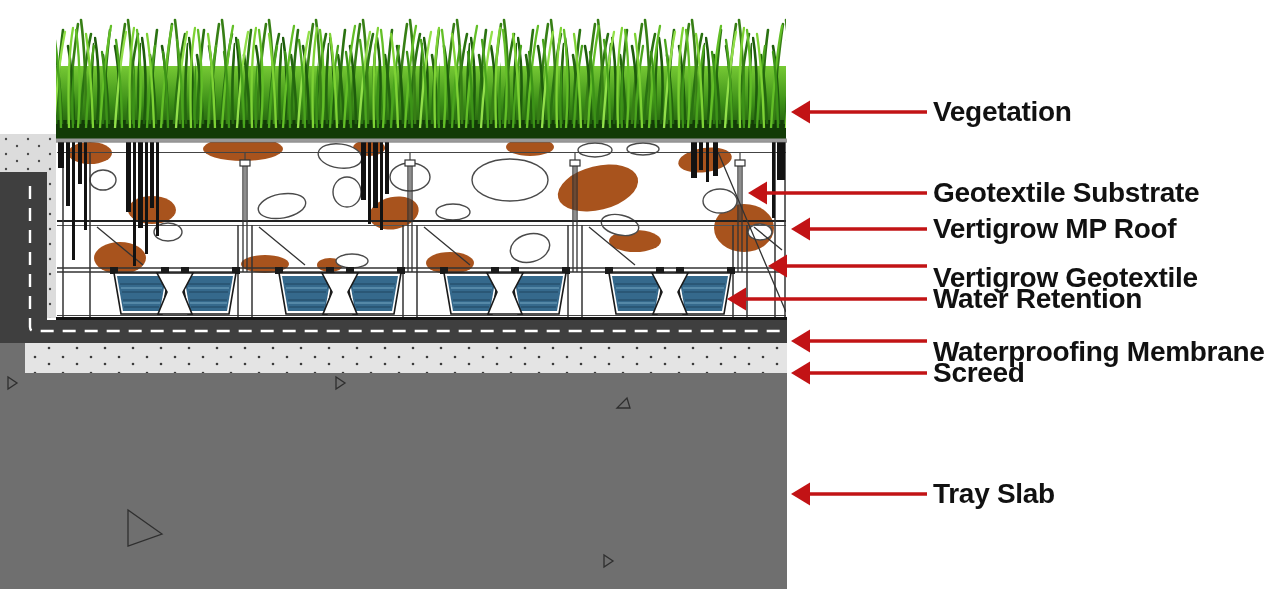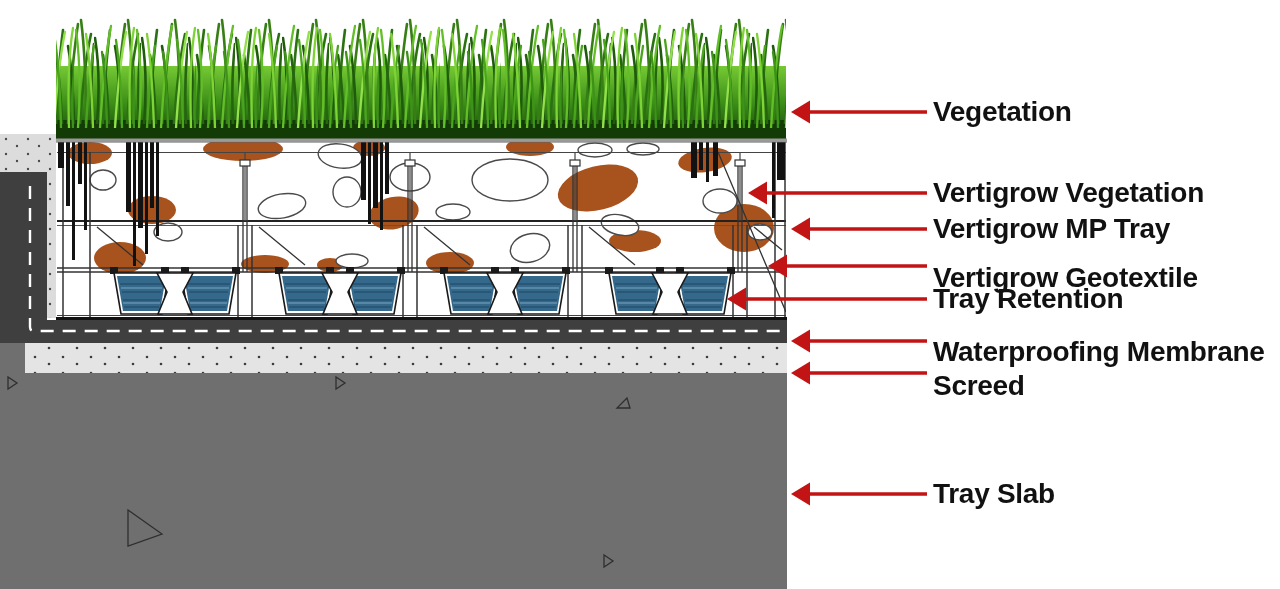--- a/index.html
+++ b/index.html
@@ -250,22 +250,22 @@
       </g>
       <g>
         <line x1="809" y1="494" x2="927" y2="494" stroke-width="3.5"></line>
         <polygon points="791,494 810,482.5 810,505.5" stroke="none"></polygon>
       </g>
     </g>
   </svg>
 
   <div>
     <div class="label" style="top:112px">Vegetation</div>
-    <div class="label" style="top:193px">Vertigrow Vegetation</div>
-    <div class="label" style="top:229px">Vertigrow MP Tray</div>
+    <div class="label" style="top:193px">Geotextile Substrate</div>
+    <div class="label" style="top:229px">Vertigrow MP Roof</div>
     <div class="label" style="top:278px">Vertigrow Geotextile</div>
-    <div class="label" style="top:299px">Tray Retention</div>
+    <div class="label" style="top:299px">Water Retention</div>
     <div class="label" style="top:352px">Waterproofing Membrane</div>
-    <div class="label" style="top:386px">Screed</div>
+    <div class="label" style="top:373px">Screed</div>
     <div class="label" style="top:494px">Tray Slab</div>
   </div>
 
 </div>
 
 </body></html>

